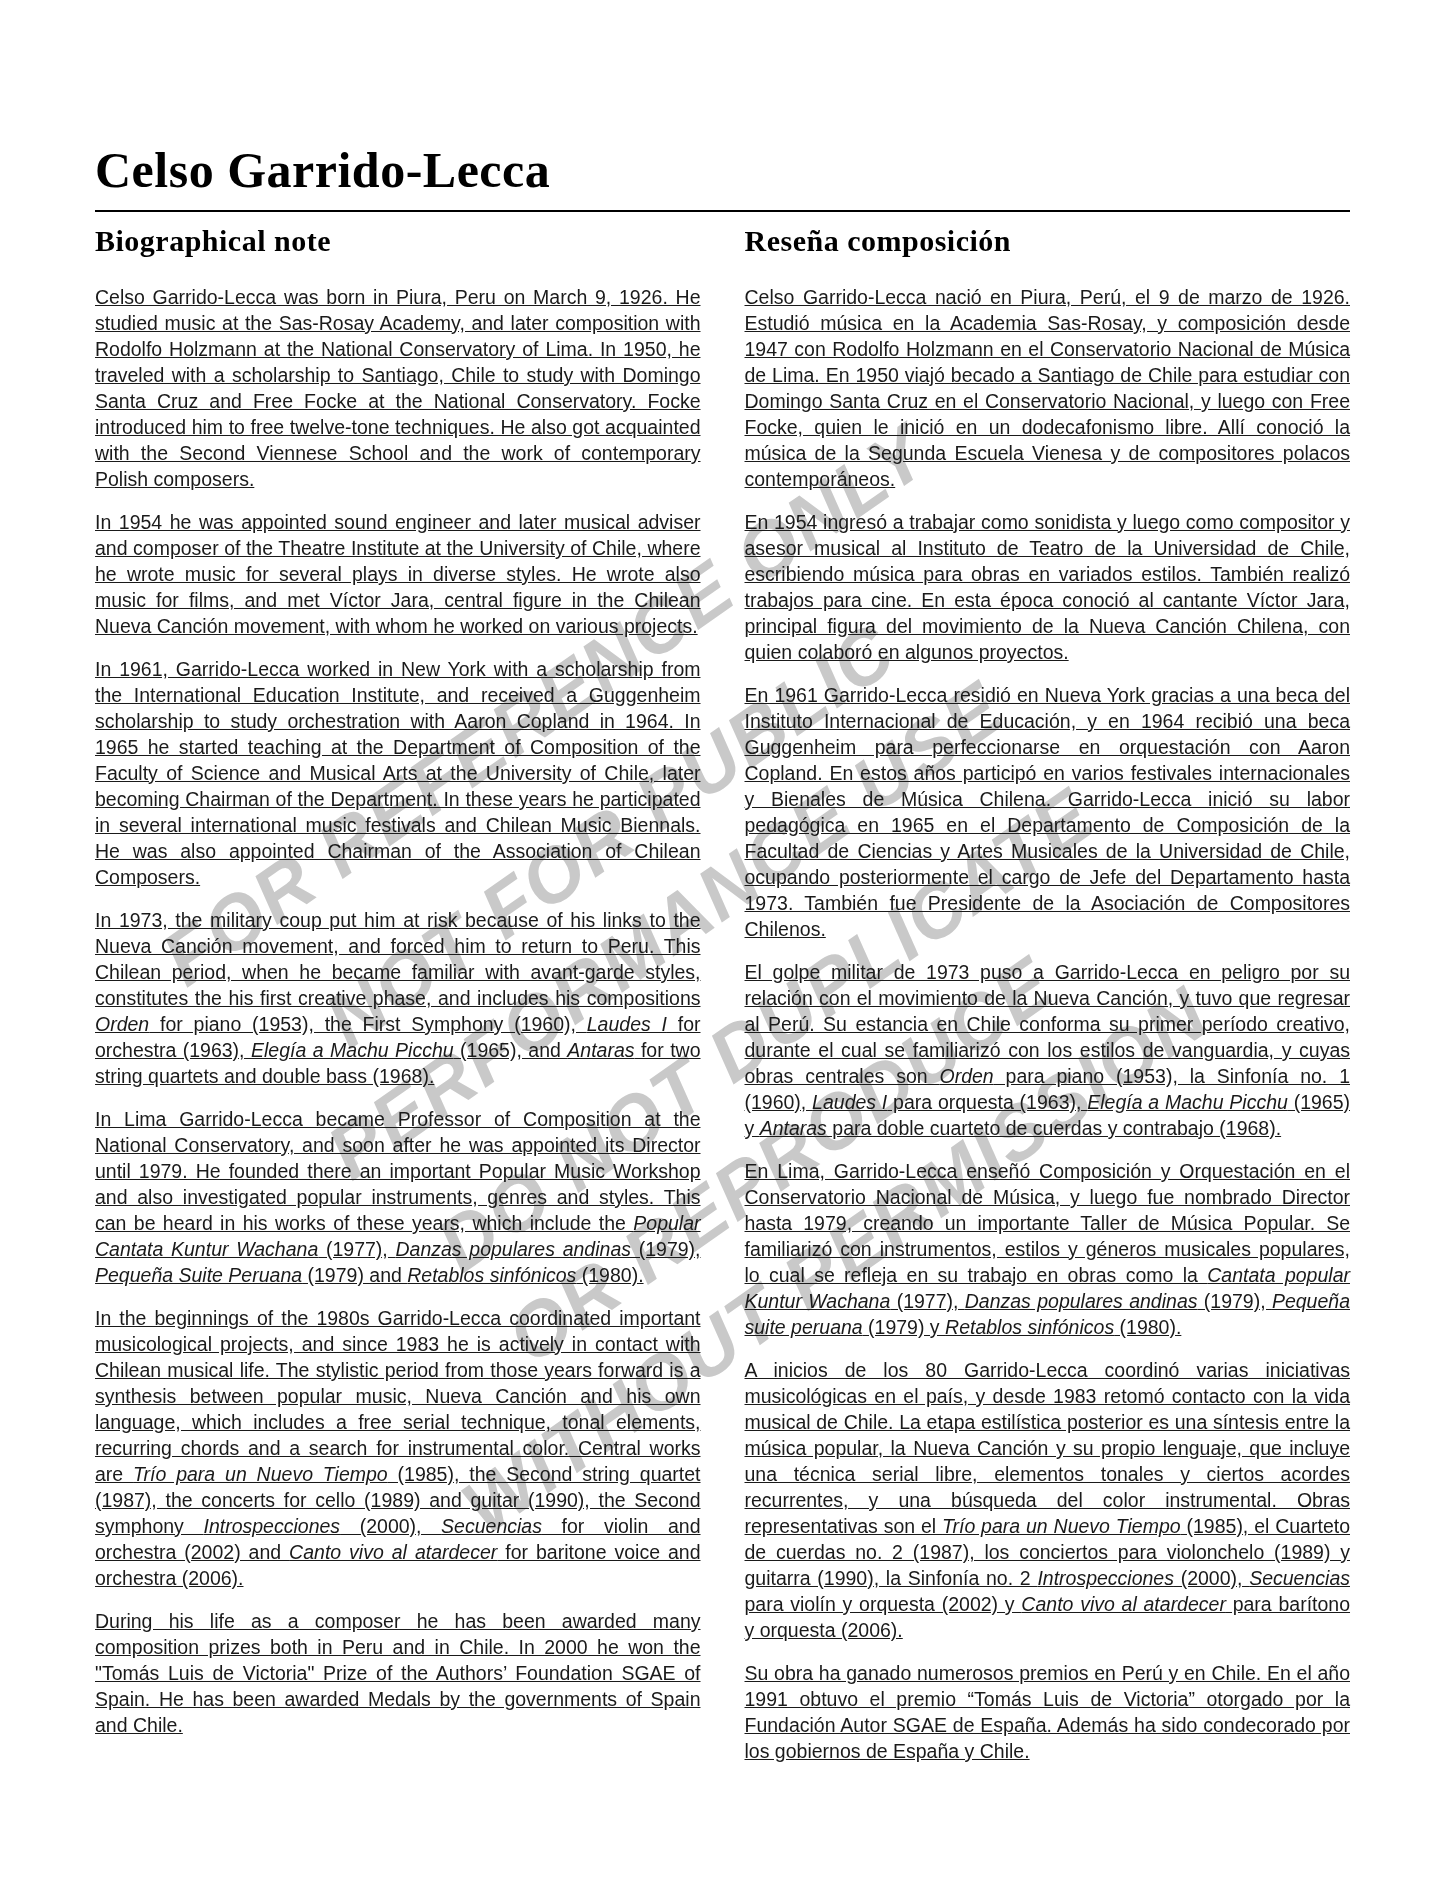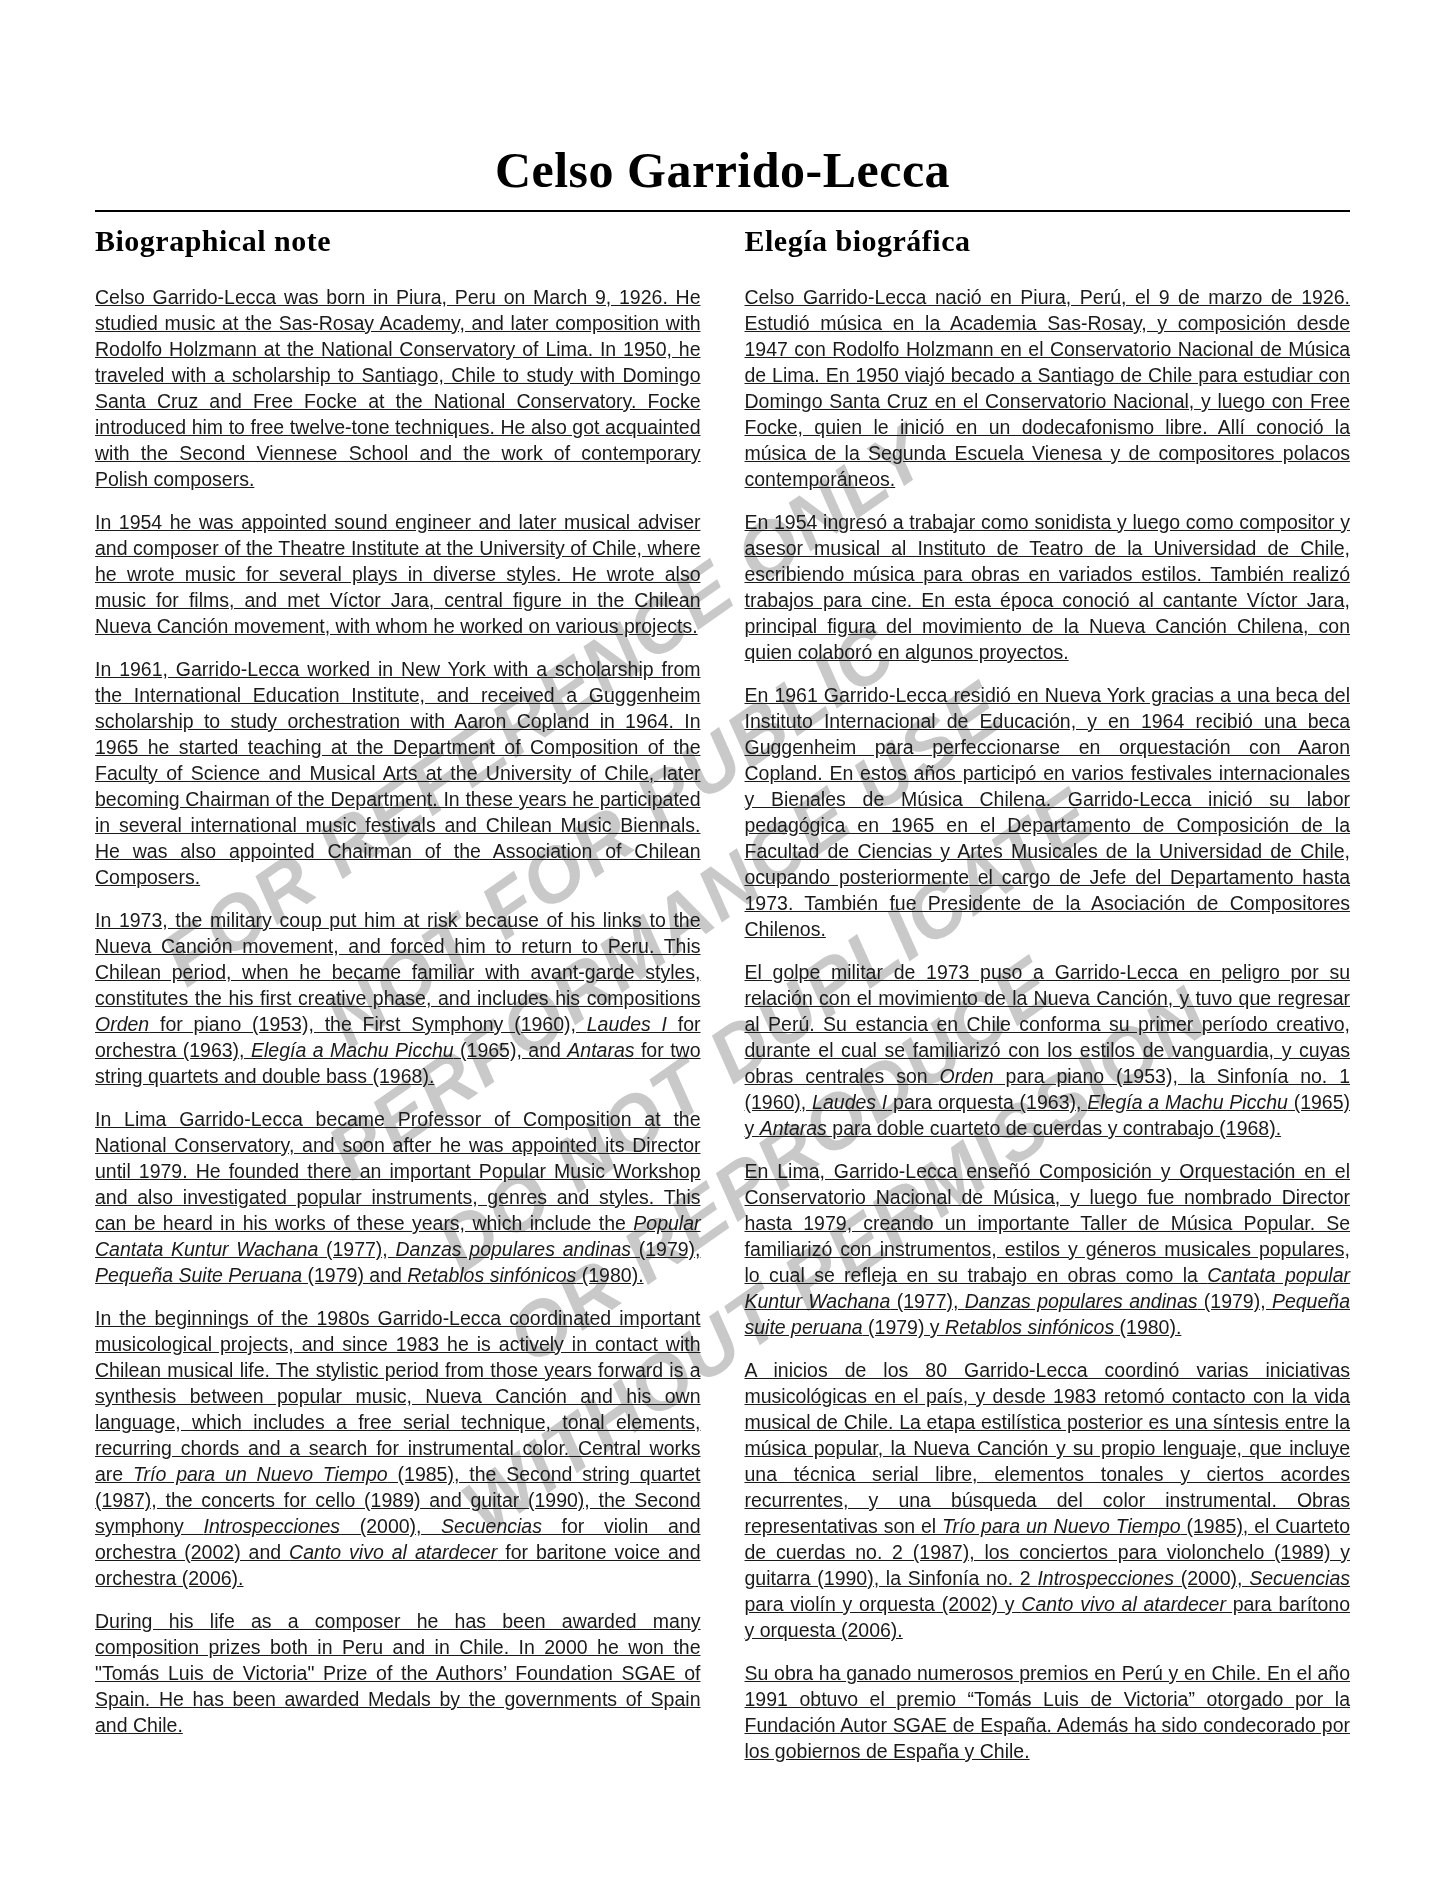--- a/index.html
+++ b/index.html
@@ -20,21 +20,20 @@
     font-style:italic;
     font-size:76px;
     letter-spacing:2px;
     color:#c9c9c9;
     white-space:nowrap;
     user-select:none;
   }
   .content{position:relative;z-index:1;padding:0 95px;}
   h1.title{
     margin:142px 0 0 0;
-    text-align:center;
     font-family:"Liberation Serif",serif;
     font-weight:600;
     font-size:50px;
     line-height:56px;
     color:#000;
     letter-spacing:0.5px;
   }
   .rule{
     border:none;
     border-top:2.5px solid #000;
@@ -90,21 +89,21 @@
             <p><span>Celso Garrido-Lecca was born in Piura, Peru on March 9, 1926. He studied music at the Sas-Rosay Academy, and later composition with Rodolfo Holzmann at the National Conservatory of Lima. In 1950, he traveled with a scholarship to Santiago, Chile to study with Domingo Santa Cruz and Free Focke at the National Conservatory. Focke introduced him to free twelve-tone techniques. He also got acquainted with the Second Viennese School and the work of contemporary Polish composers.</span></p>
             <p><span>In 1954 he was appointed sound engineer and later musical adviser and composer of the Theatre Institute at the University of Chile, where he wrote music for several plays in diverse styles. He wrote also music for films, and met Víctor Jara, central figure in the Chilean Nueva Canción movement, with whom he worked on various projects.</span></p>
             <p><span>In 1961, Garrido-Lecca worked in New York with a scholarship from the International Education Institute, and received a Guggenheim scholarship to study orchestration with Aaron Copland in 1964. In 1965 he started teaching at the Department of Composition of the Faculty of Science and Musical Arts at the University of Chile, later becoming Chairman of the Department. In these years he participated in several international music festivals and Chilean Music Biennals. He was also appointed Chairman of the Association of Chilean Composers.</span></p>
             <p><span>In 1973, the military coup put him at risk because of his links to the Nueva Canción movement, and forced him to return to Peru. This Chilean period, when he became familiar with avant-garde styles, constitutes the his first creative phase, and includes his compositions </span><span class="it">Orden</span><span> for piano (1953), the First Symphony (1960), </span><span class="it">Laudes I</span><span> for orchestra (1963), </span><span class="it">Elegía a Machu Picchu</span><span> (1965), and </span><span class="it">Antaras</span><span> for two string quartets and double bass (1968).</span></p>
             <p><span>In Lima Garrido-Lecca became Professor of Composition at the National Conservatory, and soon after he was appointed its Director until 1979. He founded there an important Popular Music Workshop and also investigated popular instruments, genres and styles. This can be heard in his works of these years, which include the </span><span class="it">Popular Cantata Kuntur Wachana</span><span> (1977), </span><span class="it">Danzas populares andinas</span><span> (1979), </span><span class="it">Pequeña Suite Peruana</span><span> (1979) and </span><span class="it">Retablos sinfónicos</span><span> (1980).</span></p>
             <p><span>In the beginnings of the 1980s Garrido-Lecca coordinated important musicological projects, and since 1983 he is actively in contact with Chilean musical life. The stylistic period from those years forward is a synthesis between popular music, Nueva Canción and his own language, which includes a free serial technique, tonal elements, recurring chords and a search for instrumental color. Central works are </span><span class="it">Trío para un Nuevo Tiempo</span><span> (1985), the Second string quartet (1987), the concerts for cello (1989) and guitar (1990), the Second symphony </span><span class="it">Introspecciones</span><span> (2000), </span><span class="it">Secuencias</span><span> for violin and orchestra (2002) and </span><span class="it">Canto vivo al atardecer</span><span> for baritone voice and orchestra (2006).</span></p>
             <p><span>During his life as a composer he has been awarded many composition prizes both in Peru and in Chile. In 2000 he won the "Tomás Luis de Victoria" Prize of the Authors’ Foundation SGAE of Spain. He has been awarded Medals by the governments of Spain and Chile.</span></p>
           </div>
       </section>
       <section class="col">
-        <h2 class="col-head">Elegía biográfica</h2>
+        <h2 class="col-head">Reseña composición</h2>
         <div class="paras">
             <p><span>Celso Garrido-Lecca nació en Piura, Perú, el 9 de marzo de 1926. Estudió música en la Academia Sas-Rosay, y composición desde 1947 con Rodolfo Holzmann en el Conservatorio Nacional de Música de Lima. En 1950 viajó becado a Santiago de Chile para estudiar con Domingo Santa Cruz en el Conservatorio Nacional, y luego con Free Focke, quien le inició en un dodecafonismo libre. Allí conoció la música de la Segunda Escuela Vienesa y de compositores polacos contemporáneos.</span></p>
             <p><span>En 1954 ingresó a trabajar como sonidista y luego como compositor y asesor musical al Instituto de Teatro de la Universidad de Chile, escribiendo música para obras en variados estilos. También realizó trabajos para cine. En esta época conoció al cantante Víctor Jara, principal figura del movimiento de la Nueva Canción Chilena, con quien colaboró en algunos proyectos.</span></p>
             <p><span>En 1961 Garrido-Lecca residió en Nueva York gracias a una beca del Instituto Internacional de Educación, y en 1964 recibió una beca Guggenheim para perfeccionarse en orquestación con Aaron Copland. En estos años participó en varios festivales internacionales y Bienales de Música Chilena. Garrido-Lecca inició su labor pedagógica en 1965 en el Departamento de Composición de la Facultad de Ciencias y Artes Musicales de la Universidad de Chile, ocupando posteriormente el cargo de Jefe del Departamento hasta 1973. También fue Presidente de la Asociación de Compositores Chilenos.</span></p>
             <p><span>El golpe militar de 1973 puso a Garrido-Lecca en peligro por su relación con el movimiento de la Nueva Canción, y tuvo que regresar al Perú. Su estancia en Chile conforma su primer período creativo, durante el cual se familiarizó con los estilos de vanguardia, y cuyas obras centrales son </span><span class="it">Orden</span><span> para piano (1953), la Sinfonía no. 1 (1960), </span><span class="it">Laudes I</span><span> para orquesta (1963), </span><span class="it">Elegía a Machu Picchu</span><span> (1965) y </span><span class="it">Antaras</span><span> para doble cuarteto de cuerdas y contrabajo (1968).</span></p>
             <p><span>En Lima, Garrido-Lecca enseñó Composición y Orquestación en el Conservatorio Nacional de Música, y luego fue nombrado Director hasta 1979, creando un importante Taller de Música Popular. Se familiarizó con instrumentos, estilos y géneros musicales populares, lo cual se refleja en su trabajo en obras como la </span><span class="it">Cantata popular Kuntur Wachana</span><span> (1977), </span><span class="it">Danzas populares andinas</span><span> (1979), </span><span class="it">Pequeña suite peruana</span><span> (1979) y </span><span class="it">Retablos sinfónicos</span><span> (1980).</span></p>
             <p><span>A inicios de los 80 Garrido-Lecca coordinó varias iniciativas musicológicas en el país, y desde 1983 retomó contacto con la vida musical de Chile. La etapa estilística posterior es una síntesis entre la música popular, la Nueva Canción y su propio lenguaje, que incluye una técnica serial libre, elementos tonales y ciertos acordes recurrentes, y una búsqueda del color instrumental. Obras representativas son el </span><span class="it">Trío para un Nuevo Tiempo</span><span> (1985), el Cuarteto de cuerdas no. 2 (1987), los conciertos para violonchelo (1989) y guitarra (1990), la Sinfonía no. 2 </span><span class="it">Introspecciones</span><span> (2000), </span><span class="it">Secuencias</span><span> para violín y orquesta (2002) y </span><span class="it">Canto vivo al atardecer</span><span> para barítono y orquesta (2006).</span></p>
             <p><span>Su obra ha ganado numerosos premios en Perú y en Chile. En el año 1991 obtuvo el premio “Tomás Luis de Victoria” otorgado por la Fundación Autor SGAE de España. Además ha sido condecorado por los gobiernos de España y Chile.</span></p>
           </div>
       </section>

